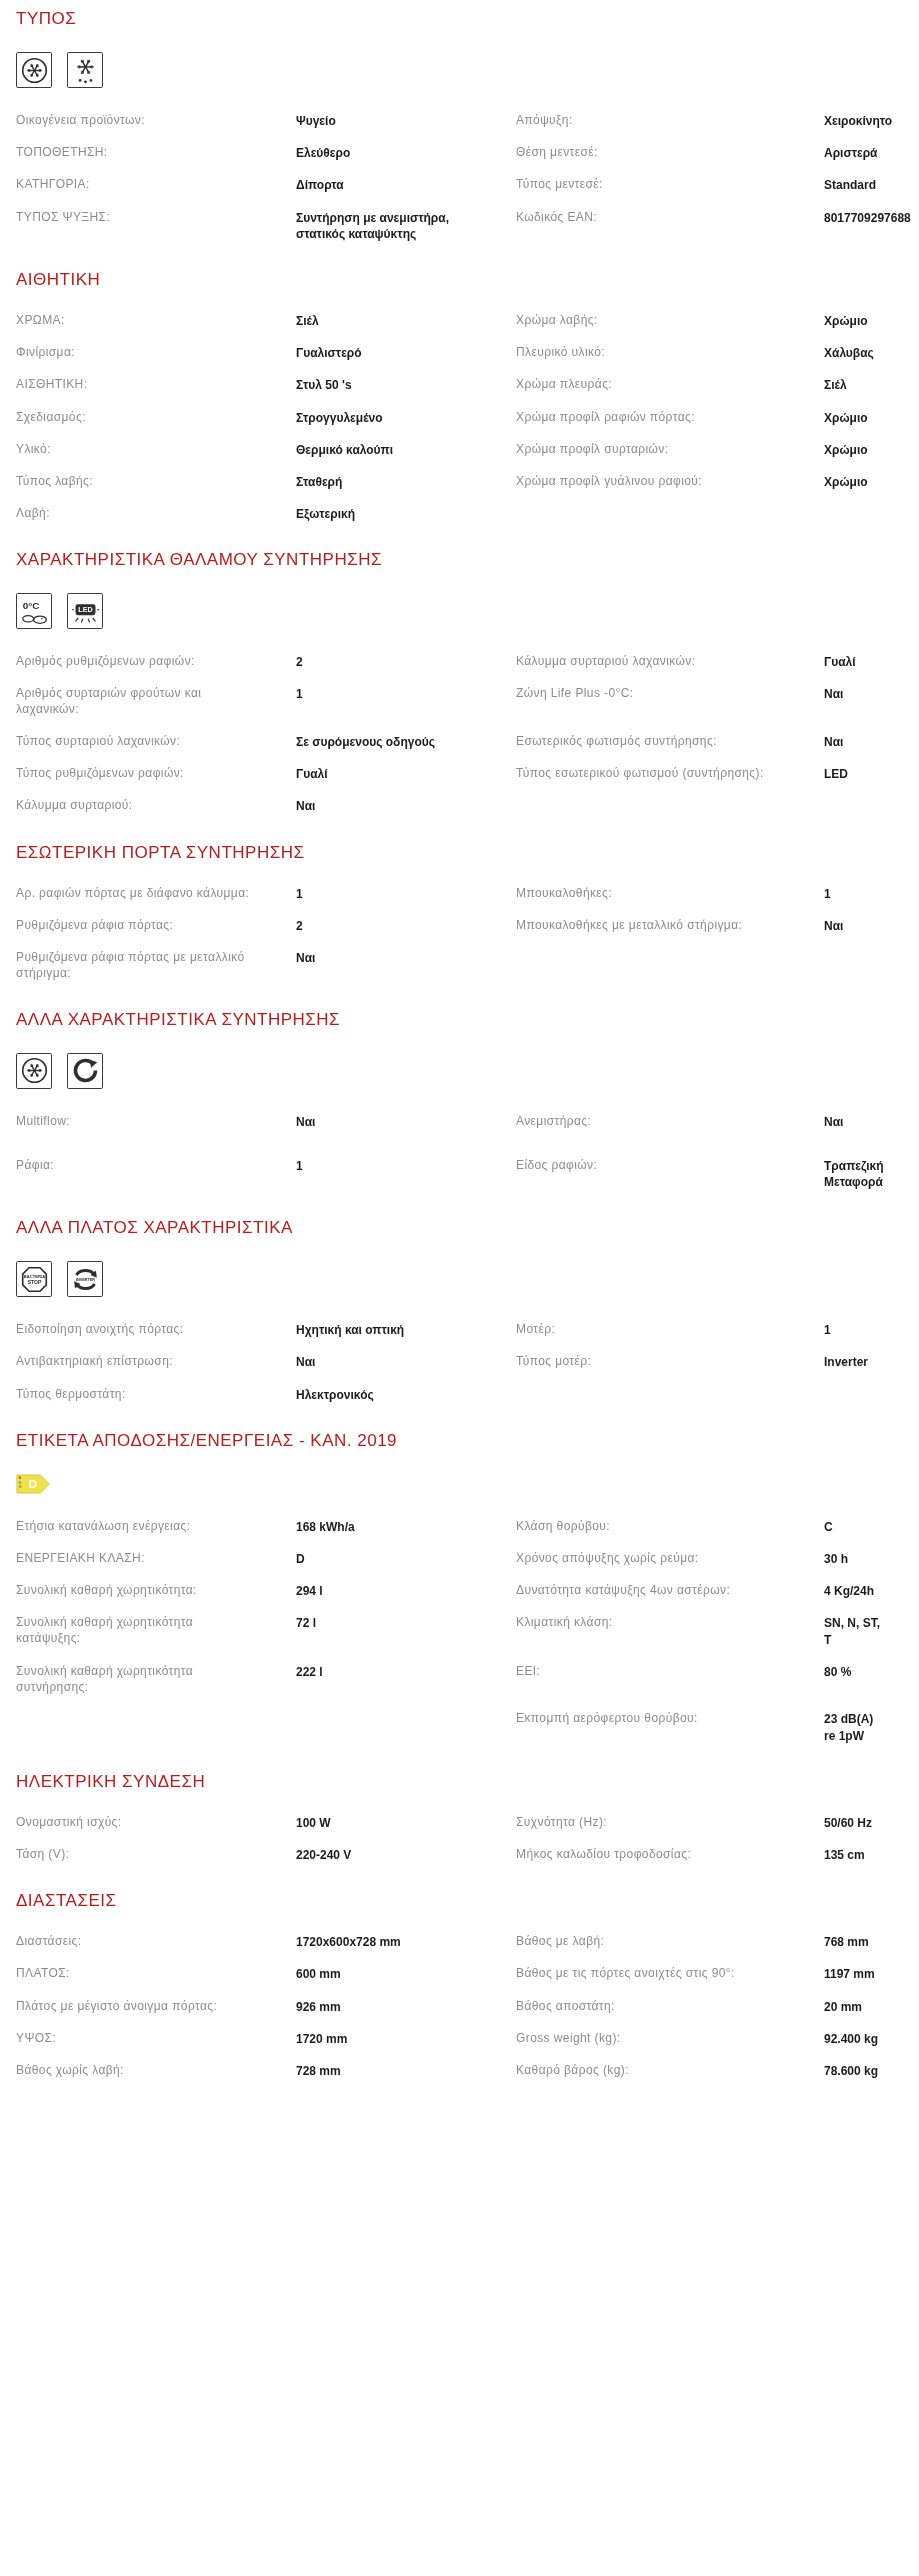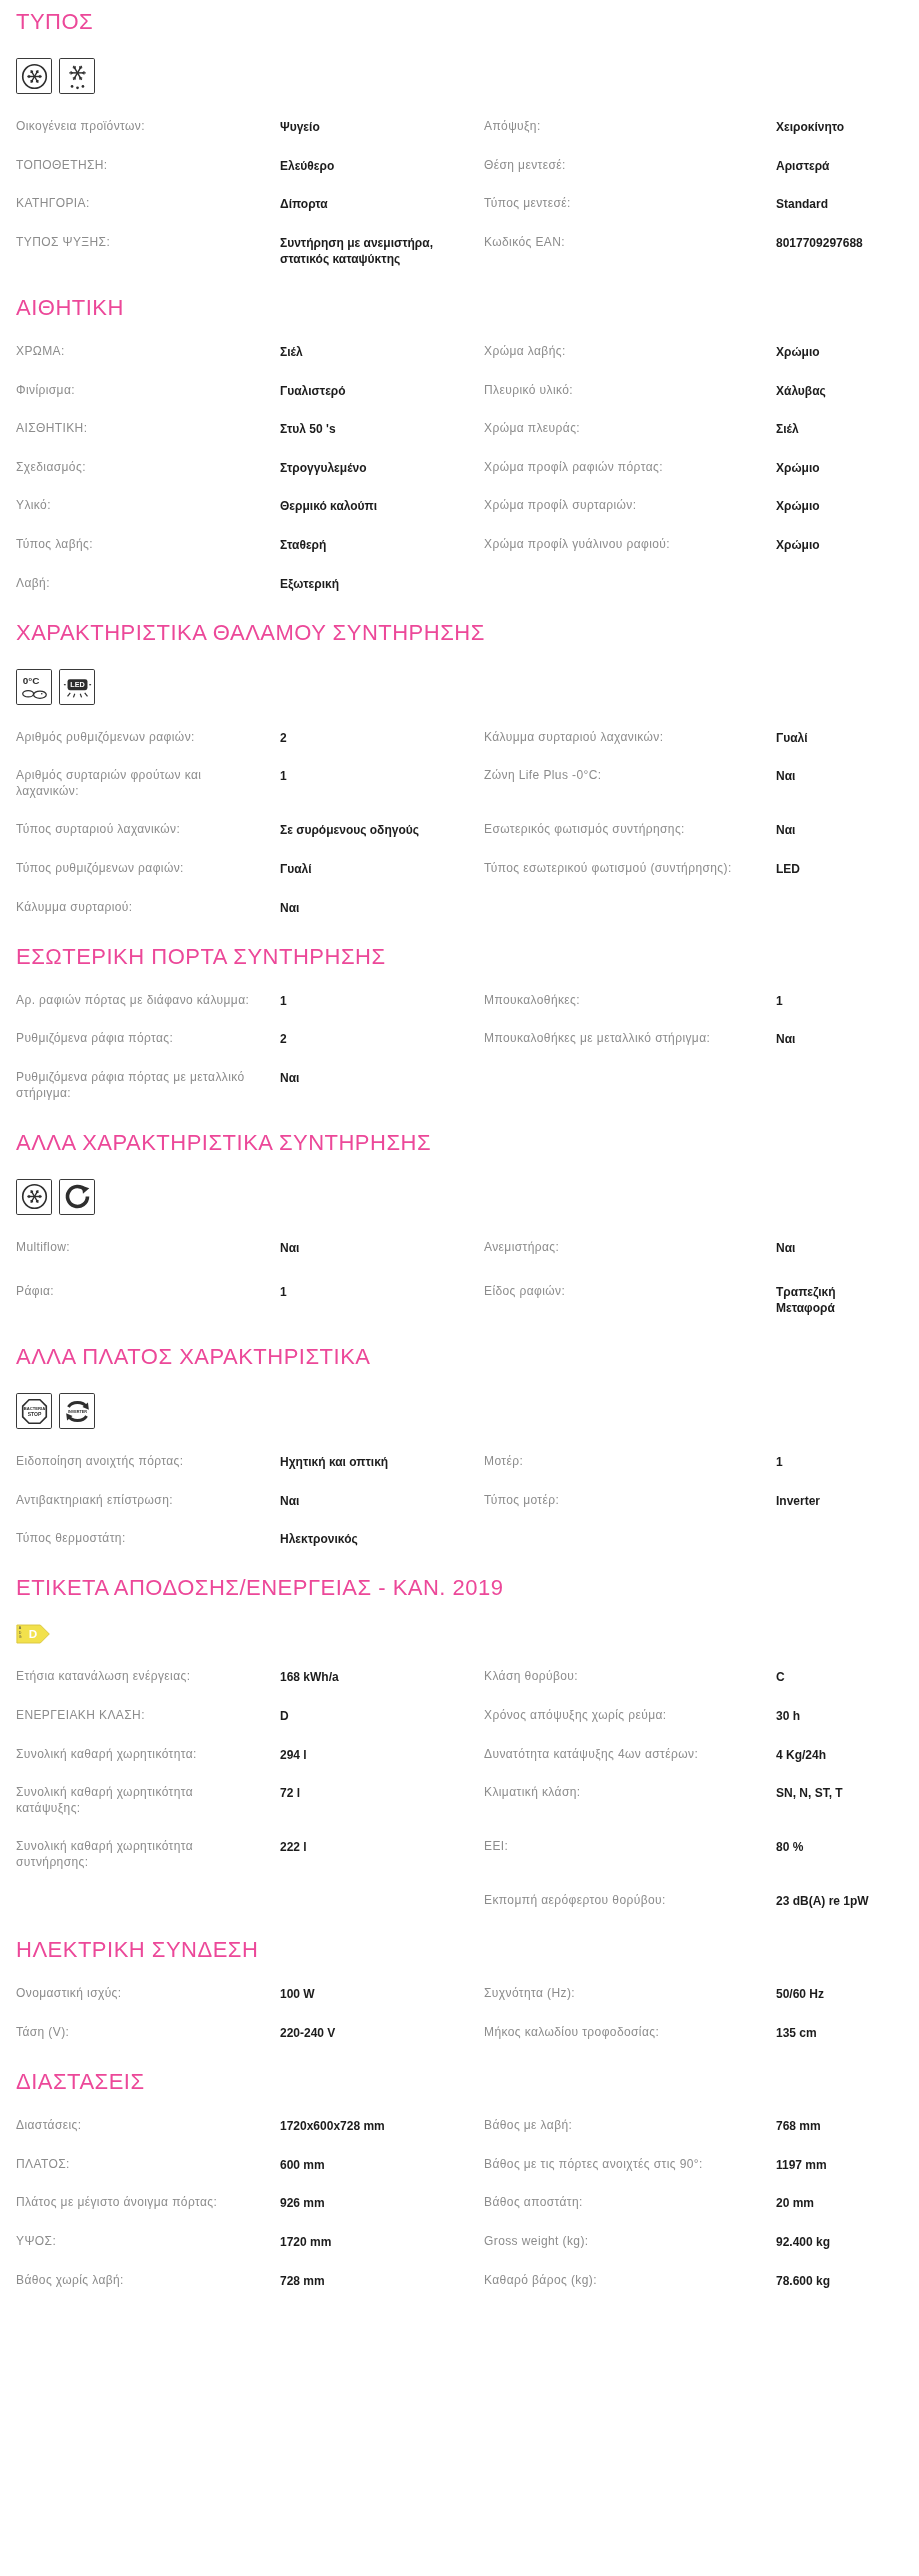--- a/index.html
+++ b/index.html
@@ -6,37 +6,38 @@
   body{
     width:919px;min-height:2576px;
     font-family:"Liberation Sans","DejaVu Sans",sans-serif;
     color:#191919;
     -webkit-font-smoothing:antialiased;
   }
   .sheet{padding:9px 20px 36px 16px;}
   .spec-section{margin-top:28px;}
   .spec-section:first-child{margin-top:0;}
   .section-title{
-    font-size:22px;font-weight:500;color:#ec4899;
+    font-size:17px;font-weight:500;color:#b91c1c;
     letter-spacing:0.5px;margin:0 0 23px 0;
   }
-  .icon-row{display:flex;gap:7px;margin:0 0 25px 0;align-items:flex-start;}
+  .icon-row{display:flex;gap:15px;margin:0 0 25px 0;align-items:flex-start;}
   .feature-icon{
     width:36px;height:36px;box-sizing:border-box;
     border:1.8px solid #3a3a3a;border-radius:1.8px;
     display:inline-flex;align-items:center;justify-content:center;
     background:#fff;
   }
   .feature-icon.energy{border:none;width:36px;height:20px;}
   .feature-icon svg{display:block;}
   .rows{
     display:grid;
     grid-template-columns:264px 204px 292px 1fr;
     row-gap:22.4px;column-gap:0;
     align-items:start;
+    gap:16px;
   }
   .row-label{
     color:#8c8c8c;font-size:12px;letter-spacing:0.4px;
     line-height:1.32;padding-right:23px;
   }
   .row-value{
     color:#1c1c1c;font-weight:700;font-size:12px;
     line-height:1.35;padding-right:18px;
   }
 </style>

